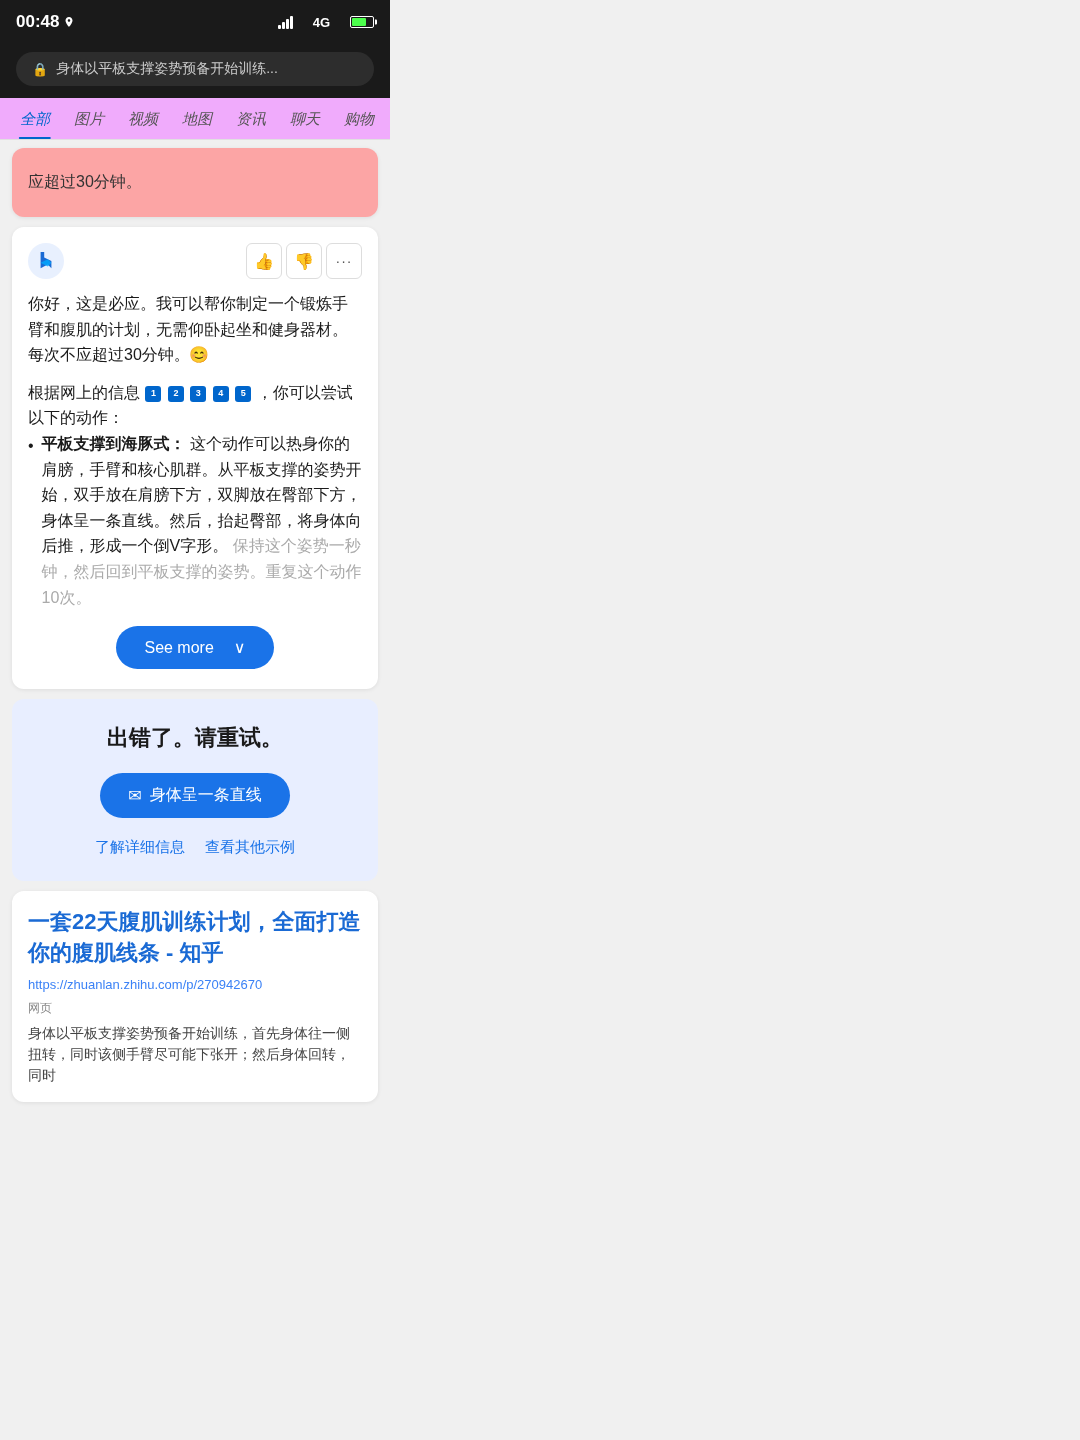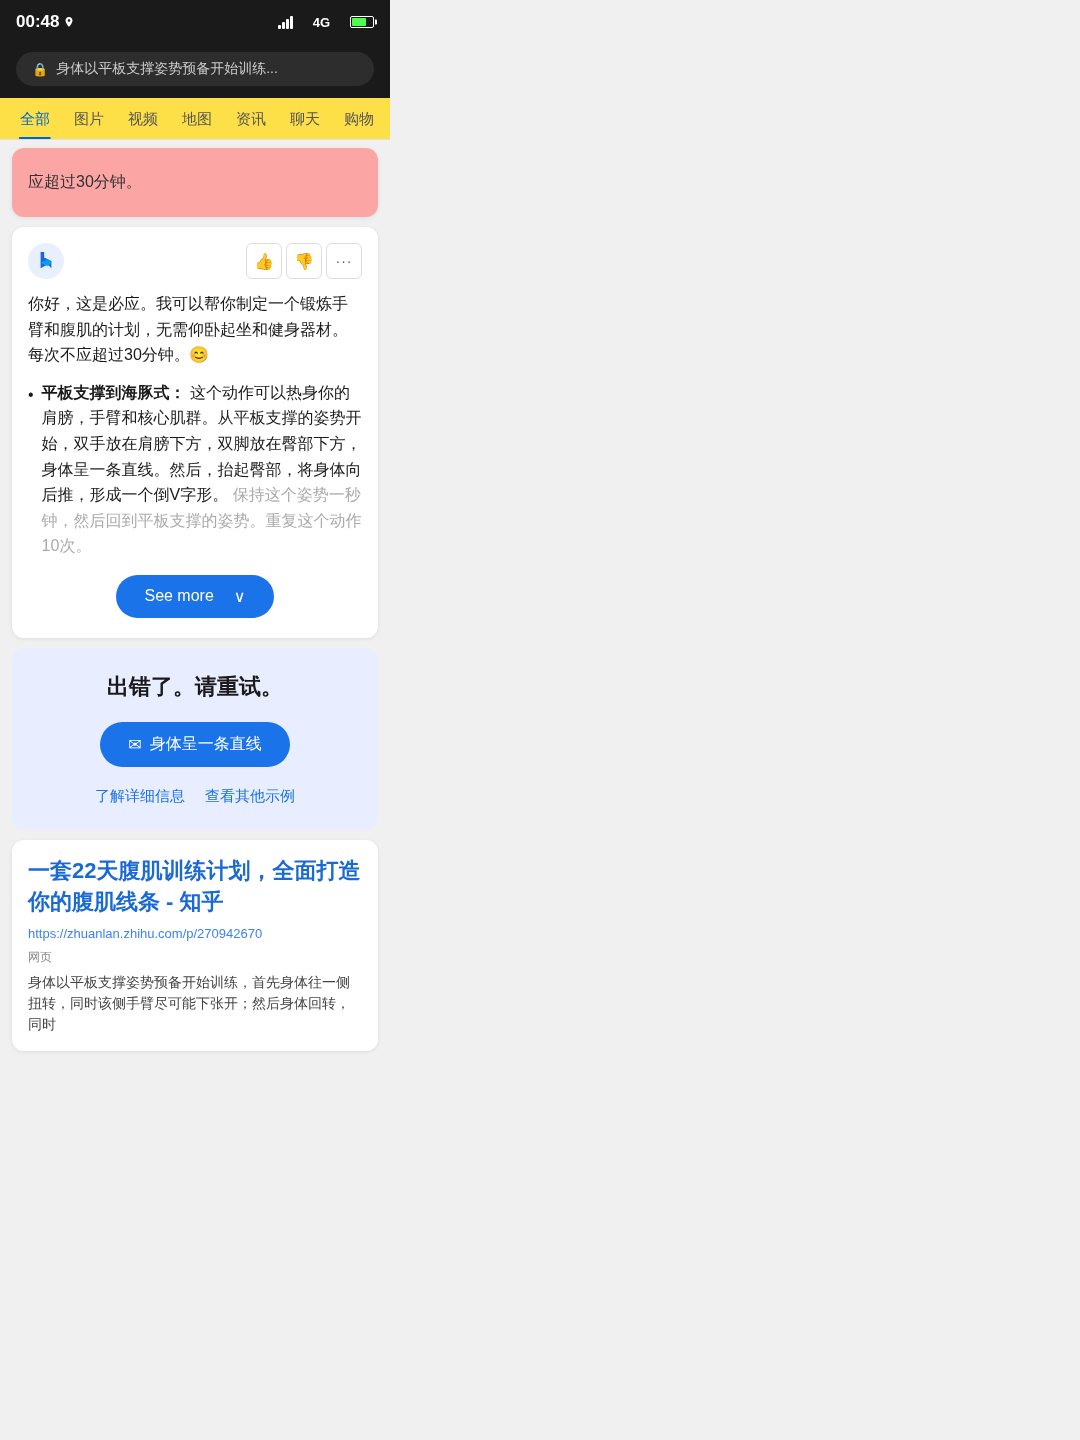--- a/index.html
+++ b/index.html
@@ -98,24 +98,25 @@
     .search-text {
       color: #ccc;
       font-size: 14px;
       white-space: nowrap;
       overflow: hidden;
       text-overflow: ellipsis;
     }
 
     
     .tabs-container {
-      background: #fde047;
+      background: #f0abfc;
       border-bottom: 1px solid #e0e0e0;
       overflow-x: auto;
       scrollbar-width: none;
+      font-style: italic;
     }
     .tabs-container::-webkit-scrollbar { display: none; }
     .tabs {
       display: flex;
       padding: 0 8px;
       min-width: max-content;
     }
     .tab {
       padding: 12px 12px 10px;
       font-size: 15px;
@@ -389,20 +390,29 @@
       <div class="bing-actions">
         <button class="action-btn">👍</button>
         <button class="action-btn">👎</button>
         <button class="action-btn" style="font-size:14px;letter-spacing:1px;">···</button>
       </div>
     </div>
 
     <div class="bing-content">
       <p class="bing-intro">你好，这是必应。我可以帮你制定一个锻炼手臂和腹肌的计划，无需仰卧起坐和健身器材。每次不应超过30分钟。😊</p>
 
+      <p>
+        <span>根据网上的信息</span>
+        <span class="citation-badge">1</span>
+        <span class="citation-badge">2</span>
+        <span class="citation-badge">3</span>
+        <span class="citation-badge">4</span>
+        <span class="citation-badge">5</span>
+        <span>，你可以尝试以下的动作：</span>
+      </p>
 
       <ul class="bing-list">
         <li>
           <span class="bullet">•</span>
           <div>
             <strong>平板支撑到海豚式：</strong>
             <span>这个动作可以热身你的肩膀，手臂和核心肌群。从平板支撑的姿势开始，双手放在肩膀下方，双脚放在臀部下方，身体呈一条直线。然后，抬起臀部，将身体向后推，形成一个倒V字形。</span>
             <span class="faded-text">保持这个姿势一秒钟，然后回到平板支撑的姿势。重复这个动作10次。</span>
           </div>
         </li>

